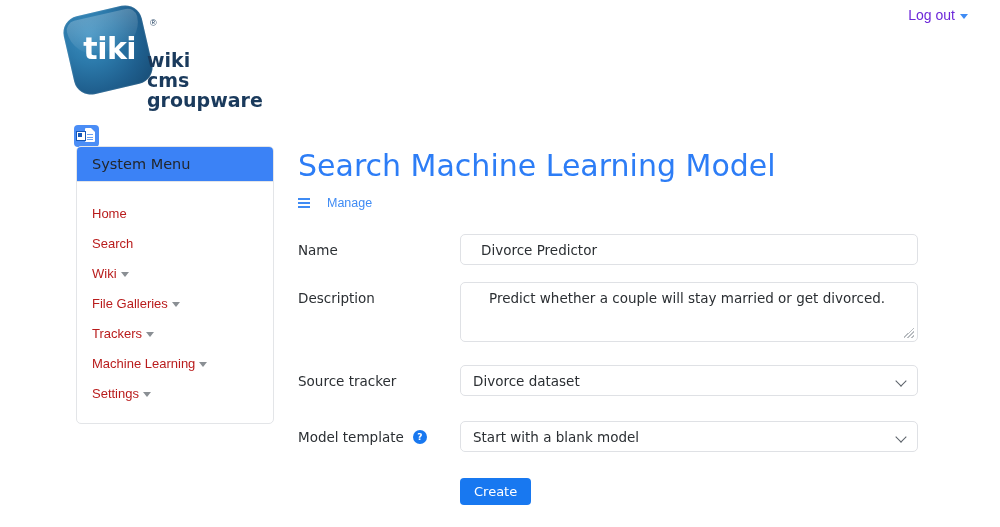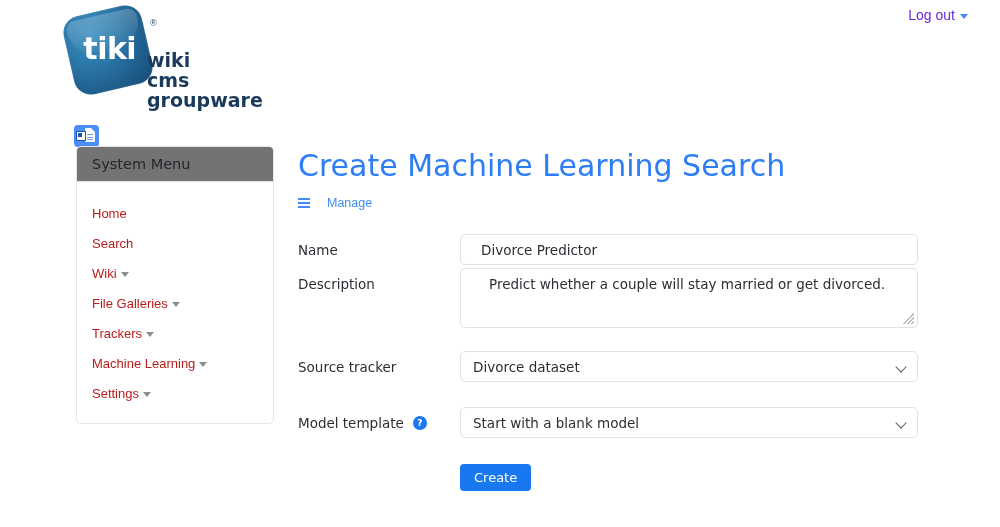--- a/index.html
+++ b/index.html
@@ -98,21 +98,21 @@
   .sidecard {
     position: absolute; left: 76px; top: 146px;
     width: 198px; height: 278px;
     background: #ffffff;
     border: 1px solid #e3e5e8;
     border-radius: 5px;
   }
   .sidecard-head {
     height: 35px; line-height: 35px;
     padding: 0 0 9px 15px;
-    background: #737373;
+    background: #3b82f6;
     border-bottom: 1px solid #e3e5e8;
     border-radius: 4px 4px 0 0;
     font-size: 14.5px; color: #22262b;
     font-family: "DejaVu Sans", sans-serif;
   }
   .sidecard-body { padding: 17px 0 0 0; }
   .nav-item {
     display: block;
     padding: 0 0 0 15px;
     height: 30px; line-height: 30px;
@@ -140,21 +140,21 @@
     font-size: 12.5px; color: #3f8bf4; text-decoration: none; cursor: pointer;
   }
   .list-icon { display: inline-block; width: 12px; height: 10px; position: relative; }
   .list-icon i { position: absolute; left: 0; width: 12px; height: 2px; background: #3f8bf4; display:block; }
   .list-icon i:nth-child(1) { top: 0; }
   .list-icon i:nth-child(2) { top: 4px; }
   .list-icon i:nth-child(3) { top: 8px; }
 
   
   .form { margin-top: 22px; position: relative; }
-  .form-row { display: flex; align-items: flex-start; margin-bottom: 3px; }
+  .form-row { display: flex; align-items: flex-start; margin-bottom: 17px; }
   .form-label {
     width: 162px; flex: none;
     font-size: 13.5px; color: #2b2f33;
     padding-top: 8px;
     font-family: "DejaVu Sans", sans-serif;
   }
   .form-label.withhelp { display: flex; align-items: center; gap: 9px; }
   .help-icon {
     display: inline-flex; align-items: center; justify-content: center;
     width: 14px; height: 14px; border-radius: 50%;
@@ -249,21 +249,21 @@
       <a class="nav-item"><span>Search</span></a>
       <a class="nav-item"><span>Wiki</span><span class="caret"></span></a>
       <a class="nav-item"><span>File Galleries</span><span class="caret"></span></a>
       <a class="nav-item"><span>Trackers</span><span class="caret"></span></a>
       <a class="nav-item"><span>Machine Learning</span><span class="caret"></span></a>
       <a class="nav-item"><span>Settings</span><span class="caret"></span></a>
     </div>
   </div>
 
   <div class="main">
-    <h1 class="page-title">Create Machine Learning Search</h1>
+    <h1 class="page-title">Search Machine Learning Model</h1>
 
     <a class="manage-link">
       <span class="list-icon">
           <i></i>
           <i></i>
           <i></i>
         </span>
       <span>Manage</span>
     </a>
 

